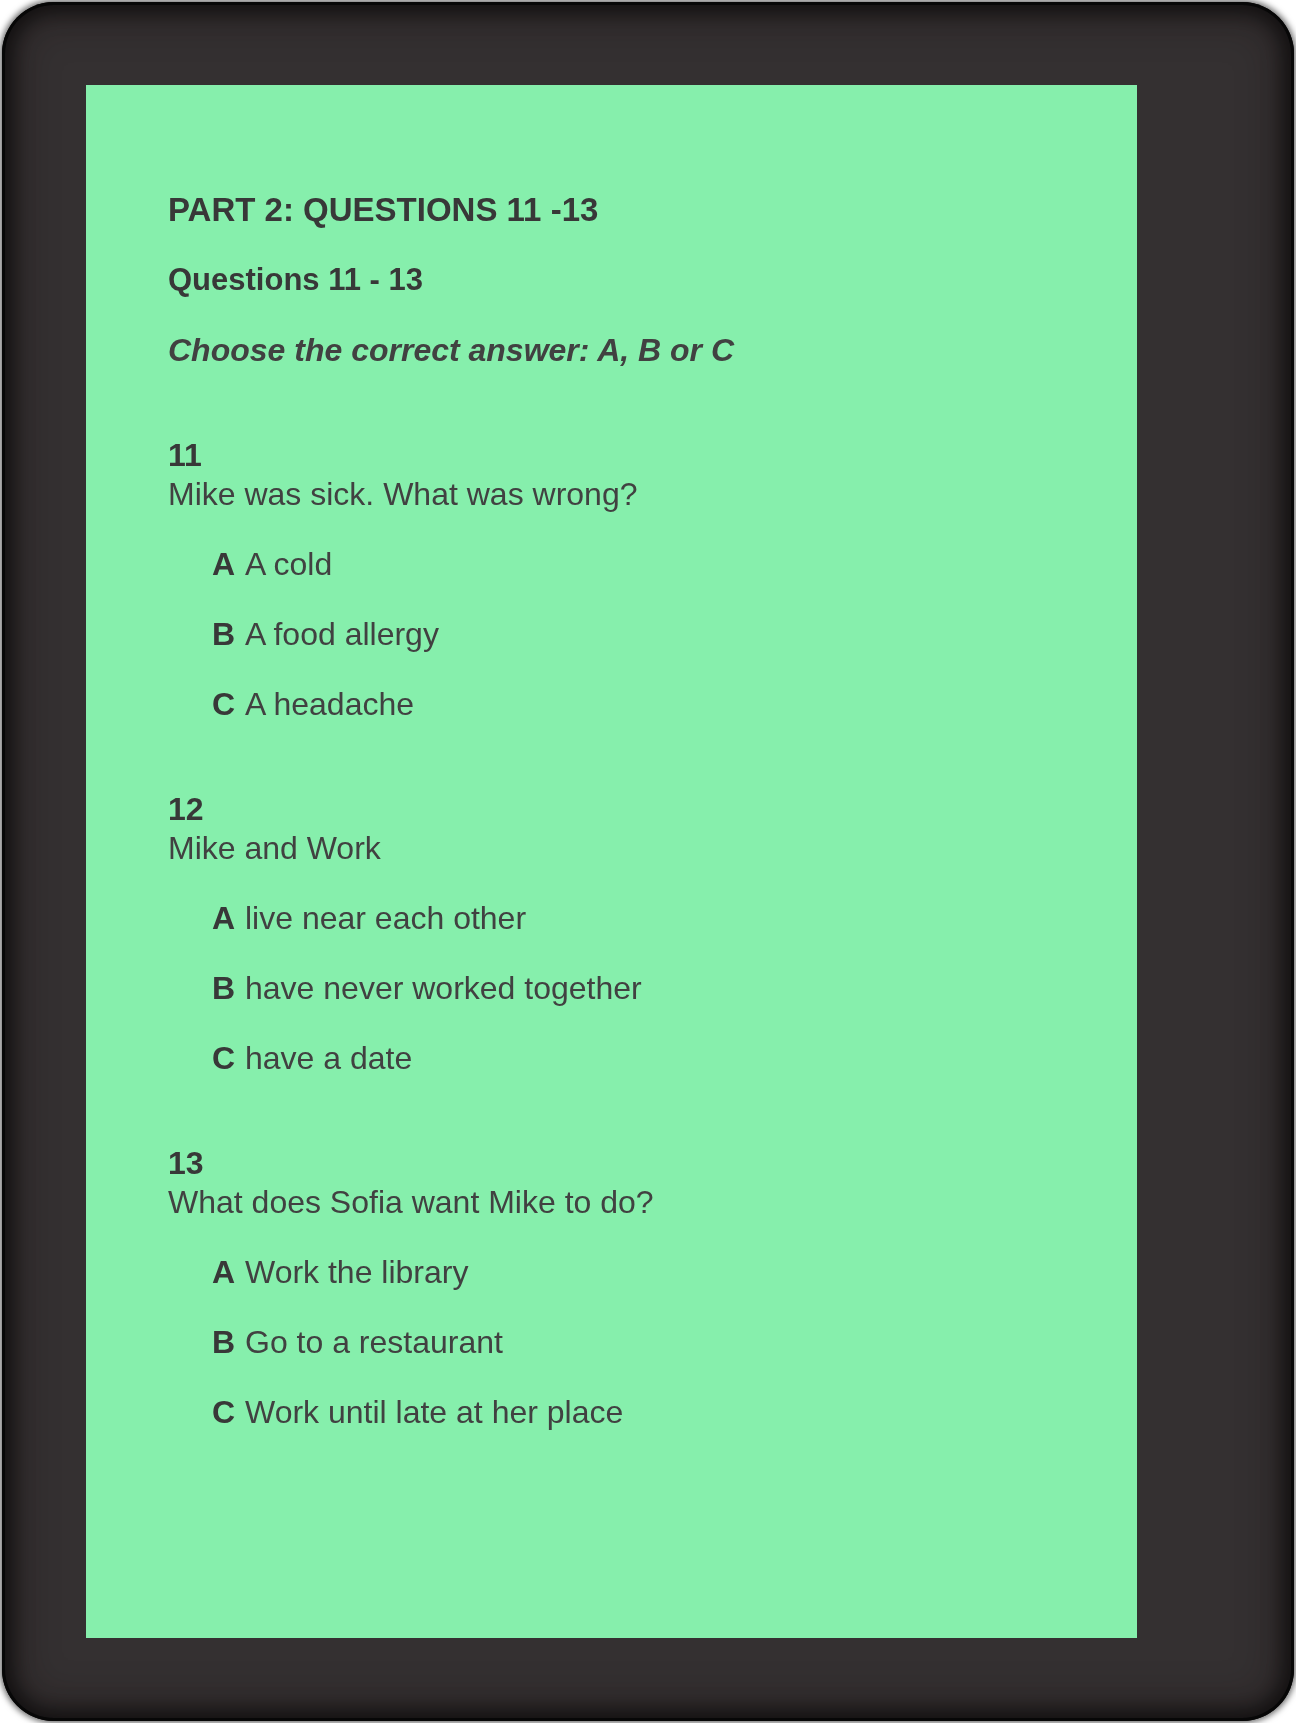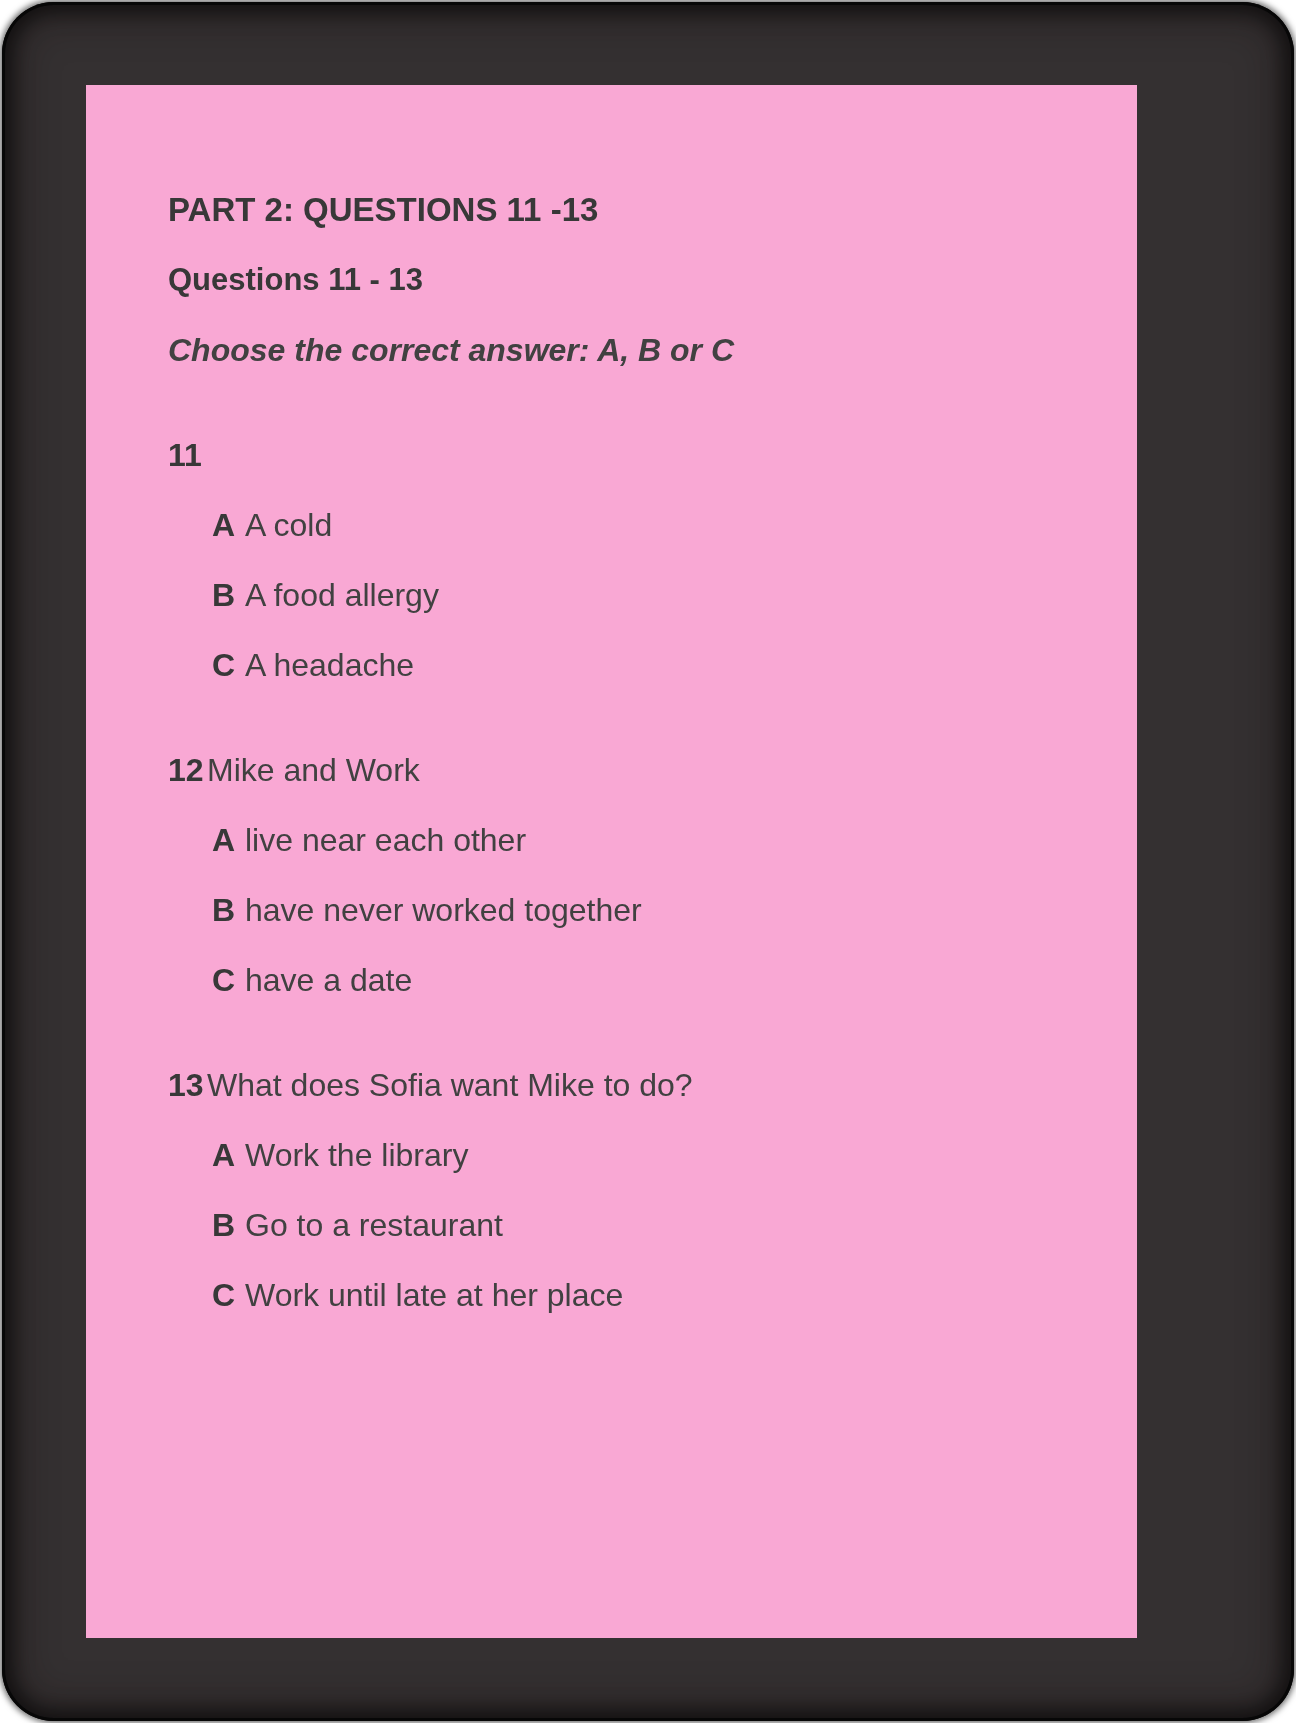--- a/index.html
+++ b/index.html
@@ -26,21 +26,21 @@
       inset 0 0 18px 12px rgba(0, 0, 0, 0.55),
       inset 0 0 36px 22px rgba(20, 10, 12, 0.25),
       0 0 6px 2px rgba(0, 0, 0, 0.6);
   }
   .page {
     position: absolute;
     left: 86px;
     top: 85px;
     width: 1051px;
     height: 1553px;
-    background: #f9a8d4;
+    background: #86efac;
     box-sizing: border-box;
     padding: 108px 78px 0 82px;
     color: #3d3d3d;
     font-size: 32px;
     line-height: 34px;
   }
   .part-heading {
     font-weight: bold;
     color: #383838;
     margin: 0;
@@ -57,20 +57,21 @@
     color: #414141;
     margin: 36px 0 0 0;
     font-weight: bold;
   }
   .question-block {
     margin-top: 71px;
   }
   .q-row {
     display: flex;
     align-items: baseline;
+    flex-direction: column;
   }
   .q-num {
     font-weight: bold;
     color: #383838;
     flex: 0 0 39px;
   }
   .q-text {
     color: #414141;
   }
   .opt-row {
@@ -98,20 +99,21 @@
     <div class="part-heading">PART 2: QUESTIONS 11 -13</div>
 
     <div class="section-heading">Questions 11 - 13</div>
 
     <div class="instruction">Choose the correct answer: A, B or C</div>
 
 
     <div class="question-block">
       <div class="q-row">
         <span class="q-num">11</span>
+        <span class="q-text">Mike was sick. What was wrong?</span>
       </div>
       <div class="opt-row">
         <span class="opt-letter">A</span>
         <span class="opt-text">A cold</span>
       </div>
       <div class="opt-row">
         <span class="opt-letter">B</span>
         <span class="opt-text">A food allergy</span>
       </div>
       <div class="opt-row">

